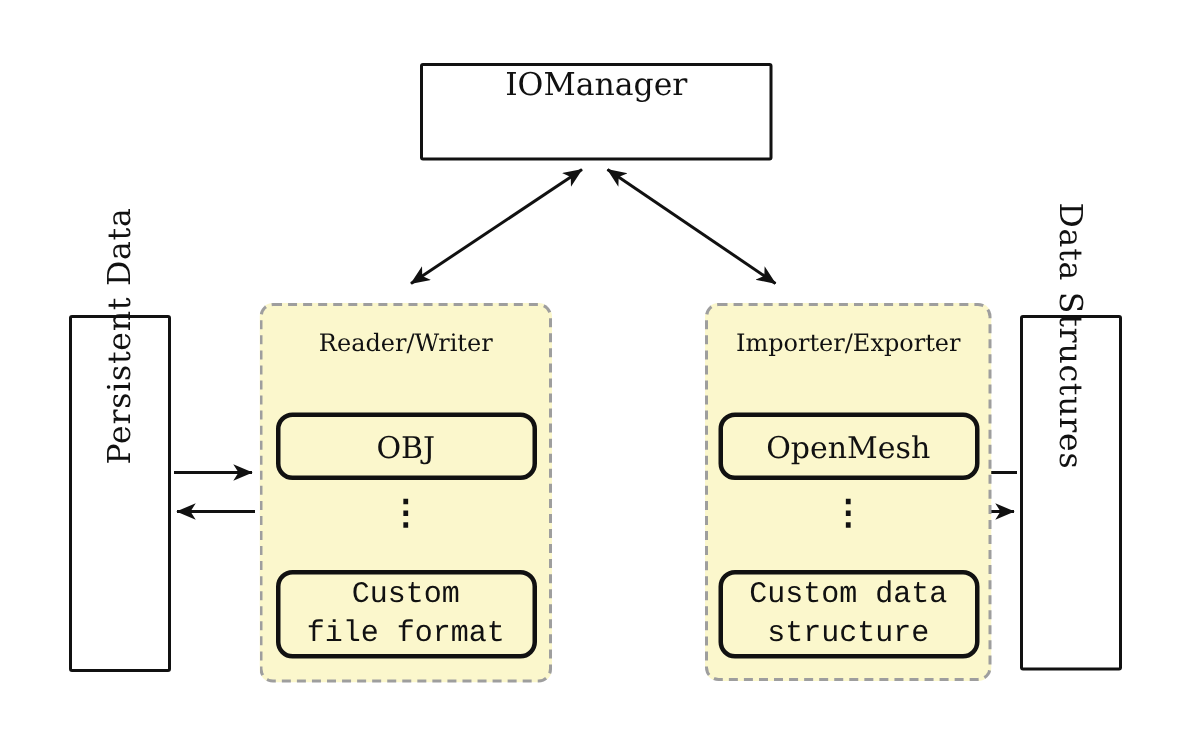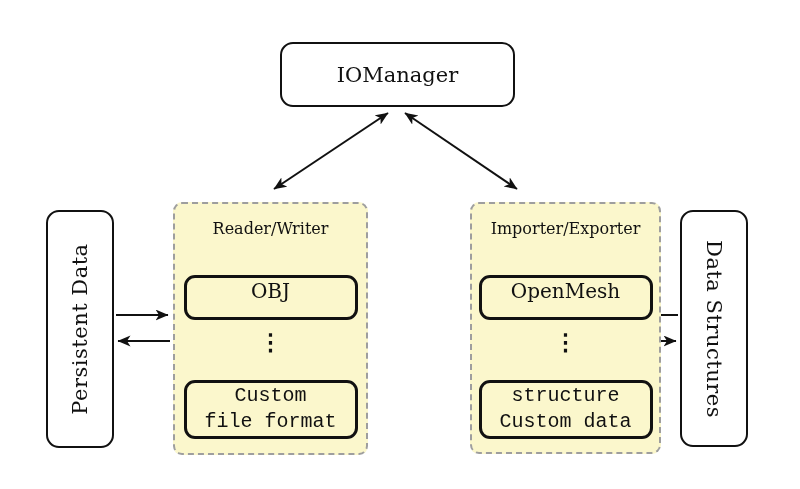--- a/index.html
+++ b/index.html
@@ -23,22 +23,22 @@
   }
   .arrows {
     position: absolute; left: 0; top: 0;
     width: 800px; height: 489px;
     pointer-events: none;
   }
   .node {
     position: absolute;
     background: var(--box-fill);
     border: 2.5px solid var(--stroke);
-    border-radius: 13px;
-    display: flex; align-items: center; justify-content: center;
+    border-radius: 2px;
+    display: flex; align-items: flex-start; justify-content: center;
     text-align: center;
   }
   .node-title { font-size: 21px; }
   .vnode { }
   .vtext { white-space: nowrap; font-size: 21px; letter-spacing: 0.5px; }
   .rot-ccw { transform: rotate(-90deg); }
   .rot-cw  { transform: rotate(90deg); }
   .group {
     position: absolute;
     background: var(--group-fill);
@@ -52,21 +52,21 @@
     font-size: 16px;
   }
   .inner-box {
     position: absolute; left: 50%;
     transform: translateX(-50%);
     width: 174px;
     background: var(--group-fill);
     border: 3px solid var(--stroke);
     border-radius: 11px;
     display: flex; flex-direction: column;
-    align-items: center; 
+    align-items: center; justify-content: center;
     text-align: center;
     font-size: 20px;
     line-height: 1.3;
   }
   .inner-top { top: 71px; height: 45px; }
   .inner-bottom { top: 176px; height: 59px; font-family: Liberation Mono, monospace; }
   .dots {
     position: absolute; top: 126px; left: 0;
     width: 100%;
     text-align: center;
@@ -130,18 +130,18 @@
     </div>
   </div>
 
   <div class="group" style="left:430px; top:202px; width:191px; height:252px;margin-left:40px;">
     <div class="group-title">Importer/Exporter</div>
     <div class="inner-box inner-top">
       <span>OpenMesh</span>
     </div>
     <div class="dots">⋮</div>
     <div class="inner-box inner-bottom">
+      <span>Custom data</span>
       <span>structure</span>
-      <span>Custom data</span>
     </div>
   </div>
 
 </div>
 
 </body></html>

